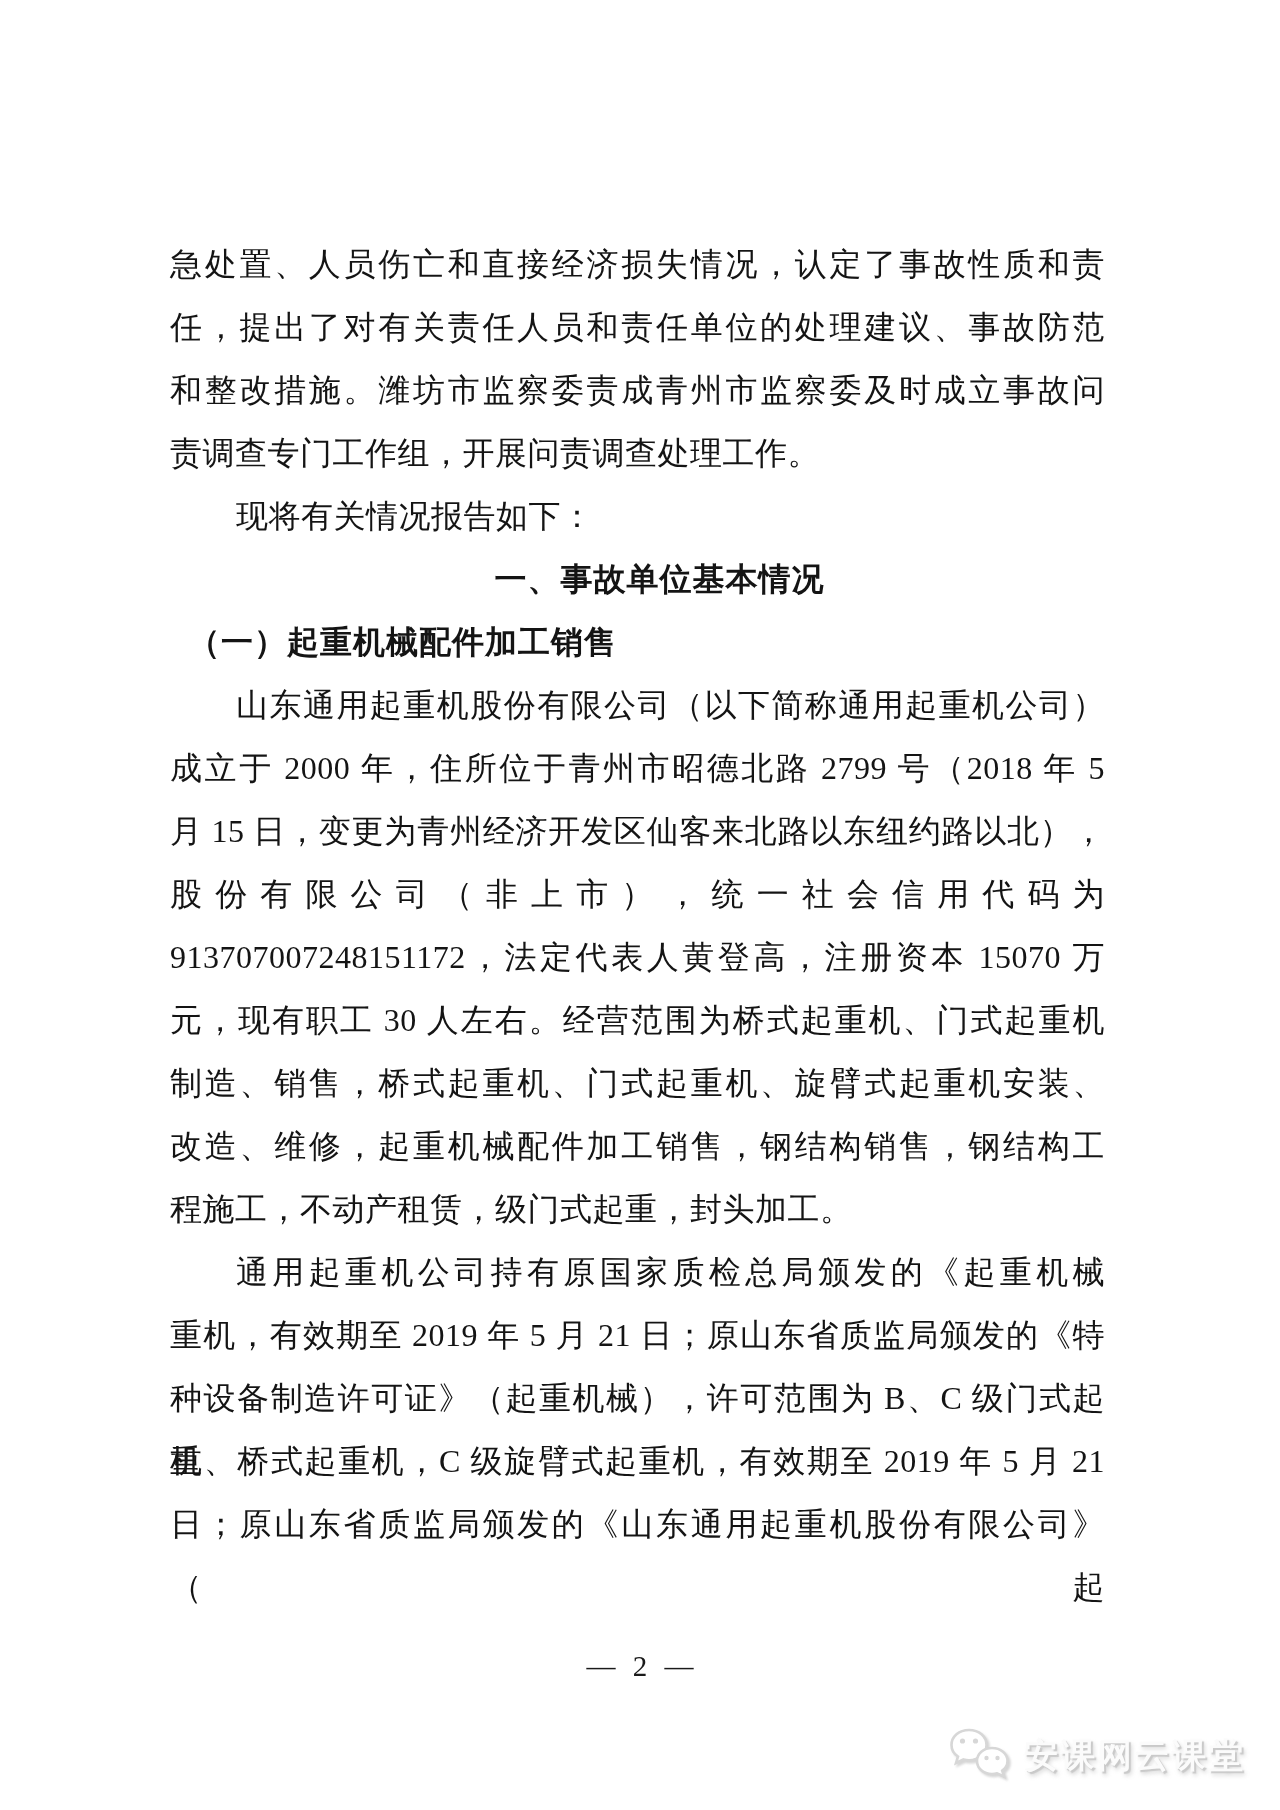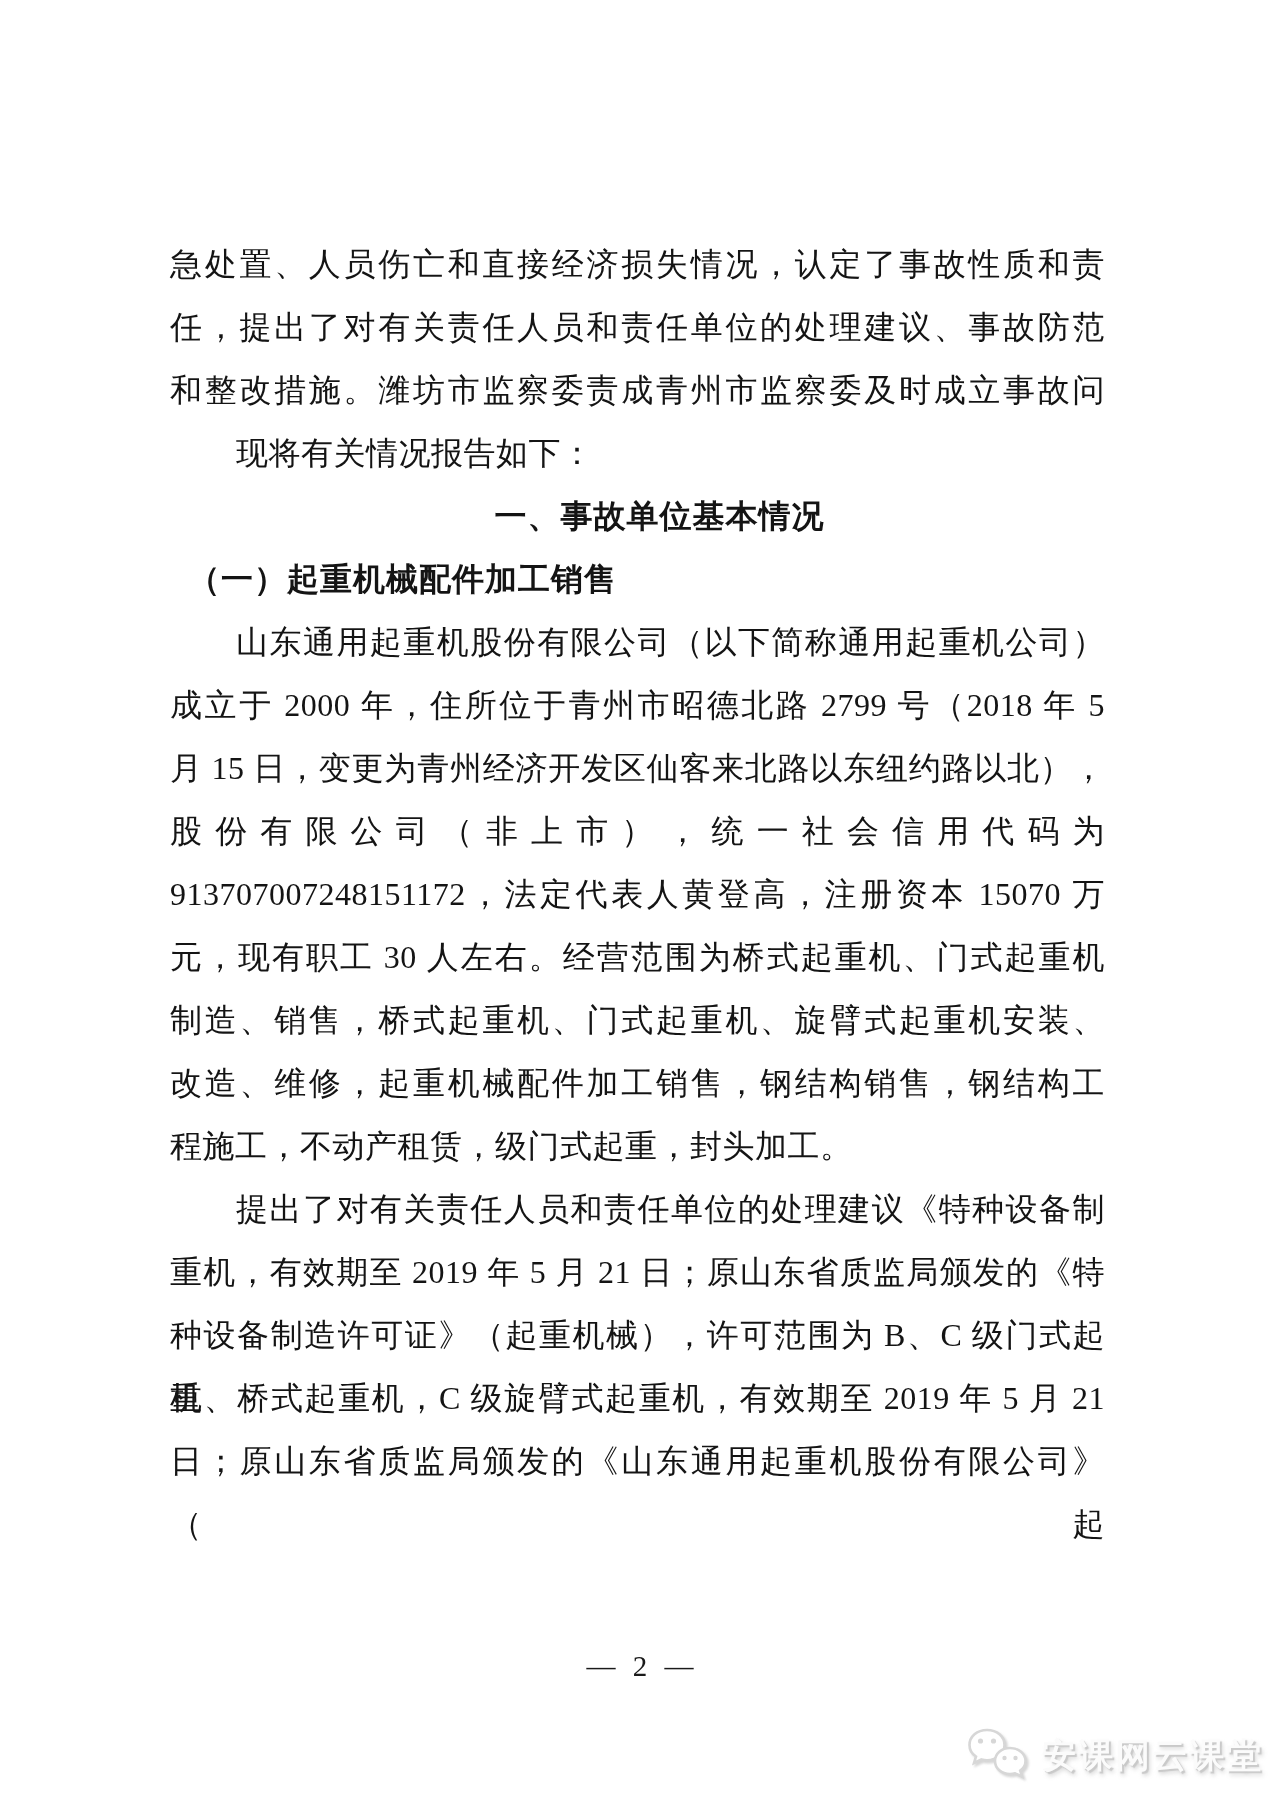--- a/index.html
+++ b/index.html
@@ -56,21 +56,21 @@
     text-align: center;
     font-family: "Liberation Serif", "DejaVu Serif", serif;
     font-size: 29px;
     line-height: 36px;
     color: #1a1a1a;
     word-spacing: 10px;
   }
   .watermark {
     position: absolute;
     top: 1726px;
-    right: 16px;
+    right: 34px;
     display: flex;
     align-items: center;
     gap: 10px;
   }
   .watermark-text {
     font-family: "Liberation Sans", "DejaVu Sans", sans-serif;
     font-size: 34px;
     font-weight: 700;
     letter-spacing: 3px;
     color: #fbfbfb;
@@ -85,33 +85,34 @@
 </head>
 <body>
 
 <div class="page">
 
   <div class="doc-body">
 
   <div class="line body justify">急处置、人员伤亡和直接经济损失情况，认定了事故性质和责</div>
       <div class="line body justify">任，提出了对有关责任人员和责任单位的处理建议、事故防范</div>
       <div class="line body justify">和整改措施。潍坊市监察委责成青州市监察委及时成立事故问</div>
+      <div class="line body">责调查专门工作组，开展问责调查处理工作。</div>
       <div class="line body indent">现将有关情况报告如下：</div>
       <div class="line h1 indent-h1">一、事故单位基本情况</div>
       <div class="line h2 indent-h2">（一）起重机械配件加工销售</div>
       <div class="line body indent justify">山东通用起重机股份有限公司（以下简称通用起重机公司）</div>
       <div class="line body justify">成立于 2000 年，住所位于青州市昭德北路 2799 号（2018 年 5</div>
       <div class="line body justify">月 15 日，变更为青州经济开发区仙客来北路以东纽约路以北），</div>
       <div class="line body justify">股份有限公司（非上市），统一社会信用代码为</div>
       <div class="line body justify">913707007248151172，法定代表人黄登高，注册资本 15070 万</div>
       <div class="line body justify">元，现有职工 30 人左右。经营范围为桥式起重机、门式起重机</div>
       <div class="line body justify">制造、销售，桥式起重机、门式起重机、旋臂式起重机安装、</div>
       <div class="line body justify">改造、维修，起重机械配件加工销售，钢结构销售，钢结构工</div>
       <div class="line body">程施工，不动产租赁，级门式起重，封头加工。</div>
-      <div class="line body indent justify">提出了对有关责任人员和责任单位的处理建议《特种设备制</div>
+      <div class="line body indent justify">通用起重机公司持有原国家质检总局颁发的《起重机械</div>
       <div class="line body justify">重机，有效期至 2019 年 5 月 21 日；原山东省质监局颁发的《特</div>
       <div class="line body justify">种设备制造许可证》（起重机械），许可范围为 B、C 级门式起重</div>
       <div class="line body justify">机、桥式起重机，C 级旋臂式起重机，有效期至 2019 年 5 月 21</div>
       <div class="line body justify">日；原山东省质监局颁发的《山东通用起重机股份有限公司》（起</div>
     </div>
 
   <div class="footer">— 2 —</div>
 
   <div class="watermark">
     <svg class="wechat-icon" viewBox="0 0 66 60" xmlns="http://www.w3.org/2000/svg">

